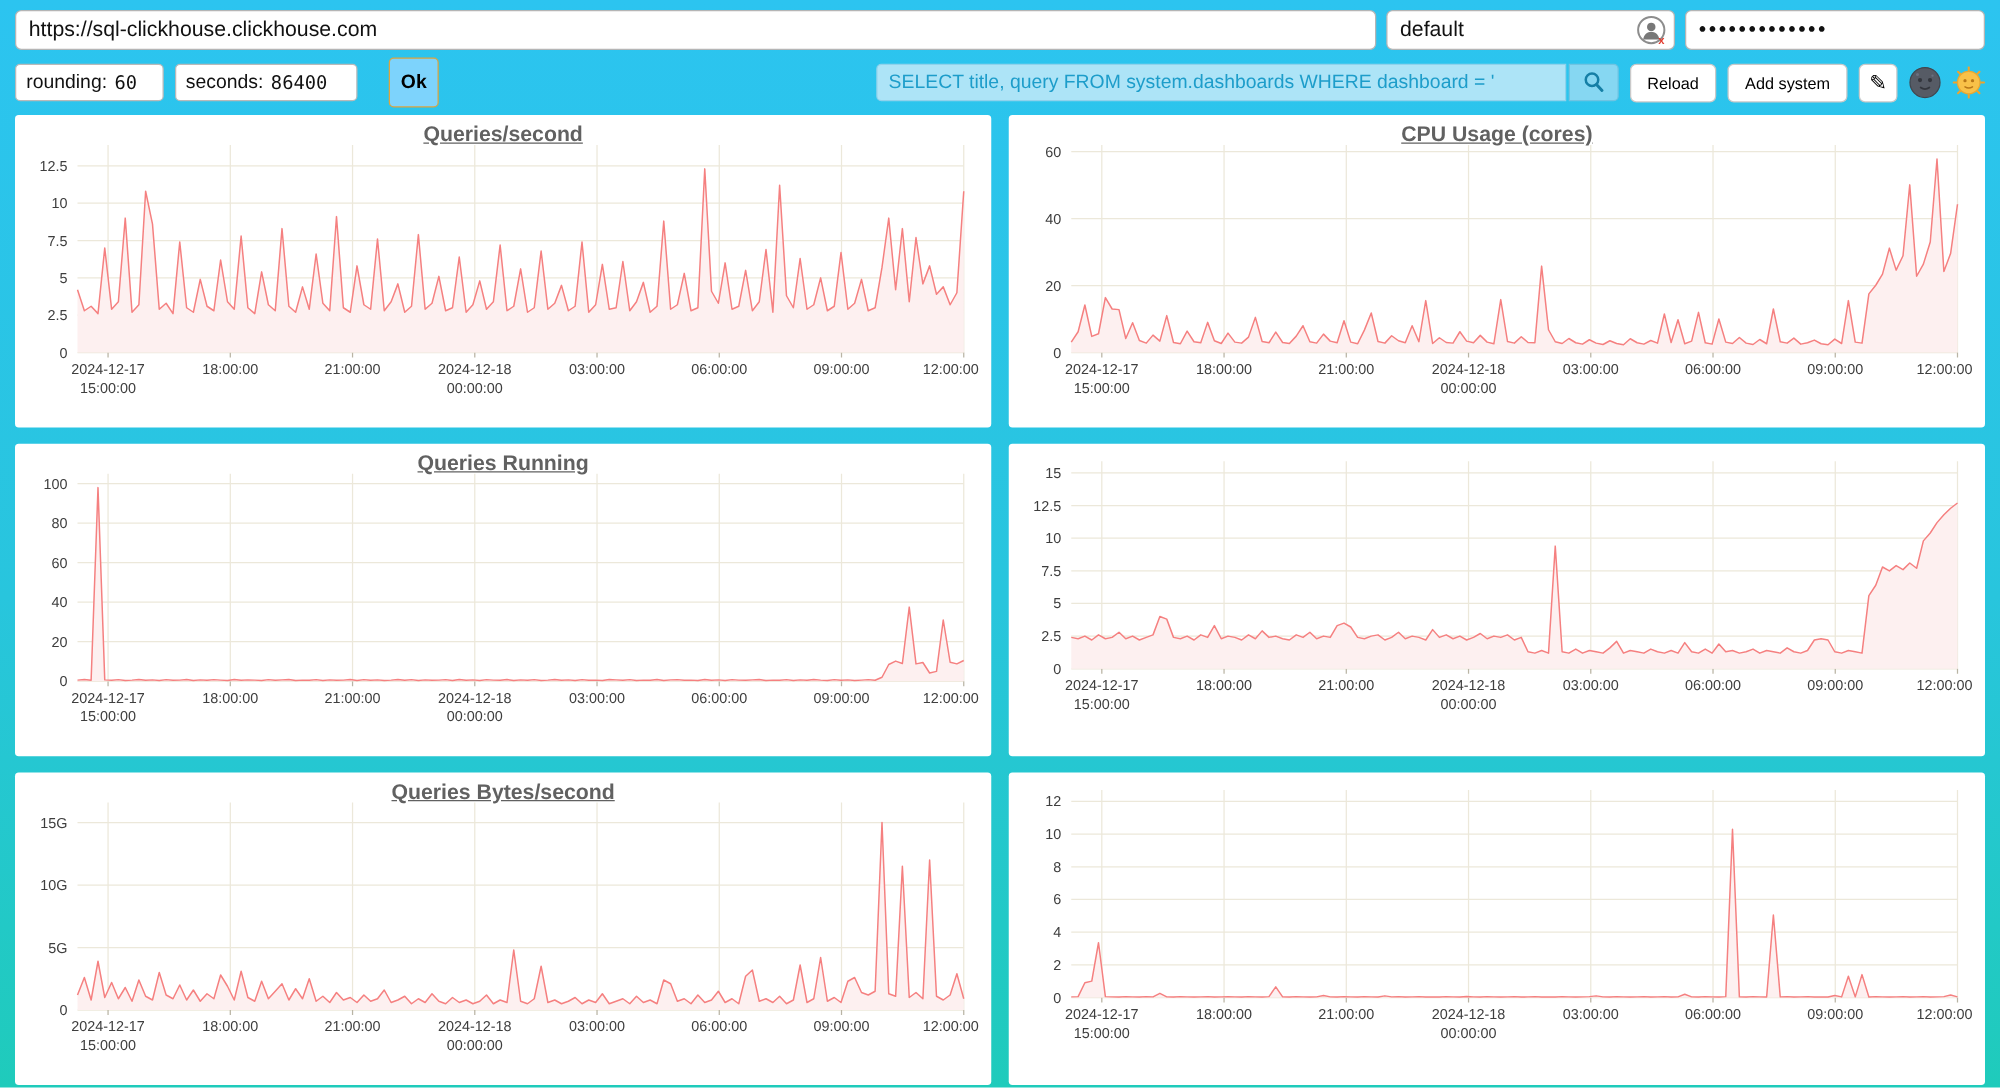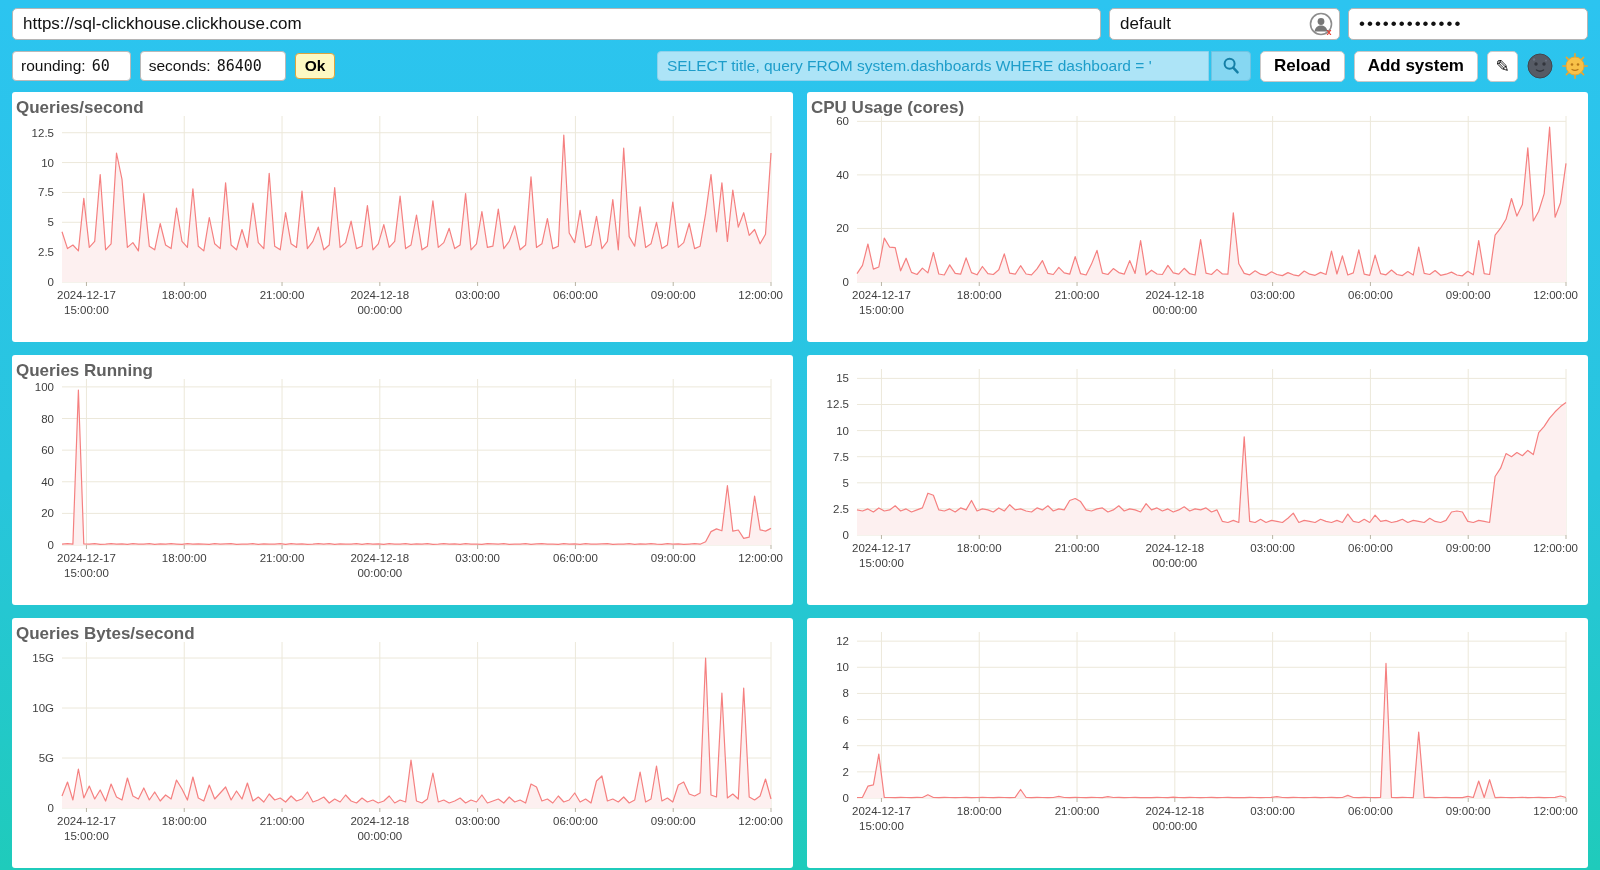--- a/index.html
+++ b/index.html
@@ -17,37 +17,37 @@
   .user-wrap input { width:100%; padding-right:40px; }
   .user-x-icon { position:absolute; right:7px; top:4px; width:24px; height:24px; }
   .pass-input { width:240px; letter-spacing:2px; font-size:18px; }
   .row2 { display:flex; align-items:center; gap:9px; height:34px; margin-bottom:9px; }
   .chip { display:flex; align-items:center; background:#fff; border:1px solid #b9b9b9; border-radius:4px;
           height:30px; padding:0 4px 0 8px; }
   .chip .lbl { font-size:15.5px; color:#111; margin-right:6px; white-space:nowrap;text-align:center; }
   .chip input { border:none; outline:none; font-family:"DejaVu Sans Mono", monospace; font-size:15px; color:#111; background:#fff; }
   .rounding-chip input { width:34px; }
   .seconds-chip input { width:64px; }
-  .ok-btn { height:26px; padding:0 9px; background:#fef9c3; border:1px solid #dca43f; border-radius:4px;
-            font-weight:bold; font-size:15.5px; color:#000; cursor:pointer; }
+  .ok-btn { height:40px; padding:0 9px; background:#7dd3fc; border:1px solid #dca43f; border-radius:4px;
+            font-weight:bold; font-size:15.5px; color:#000; cursor:pointer;margin-left:16px; }
   .spacer { flex:1 1 auto; }
   .query-group { display:flex; align-items:flex-end; gap:2px; }
   .query-input { width:552px; height:30px; background:#ade4f7; border:1px solid #8fd2ec; border-radius:4px 0 0 4px;
                  color:#1d9dca; font-size:15.5px; padding:0 9px; font-family:"Liberation Sans", sans-serif; outline:none; }
   .search-btn { width:40px; height:30px; background:#86d7f2; border:1px solid #6fc4e2; border-radius:0 4px 4px 0;
                 display:flex; align-items:center; justify-content:center; cursor:pointer; }
   .btn { height:31px; padding:0 13px; background:#fff; border:1px solid #c9c9c9; border-radius:5px;
-         font-weight:bold; font-size:17px; color:#000; cursor:pointer; }
+         font-weight:normal; font-size:13px; color:#000; cursor:pointer; }
   .icon-btn { width:31px; padding:0; font-weight:normal; font-size:17px; }
   .emoji { width:26px; height:26px; display:inline-block; cursor:pointer; }
   .charts { flex:1 1 auto; display:grid; grid-template-columns:1fr 1fr; grid-template-rows:1fr 1fr 1fr;
             gap:13px 14px; }
   .chart-card { background:#fff; border-radius:3px; padding:4px 4px 0 4px; overflow:hidden; }
-  .chart-title { text-align:left; font-weight:bold; font-size:17px; color:#616161; height:24px; line-height:24px;
-                 position:relative; z-index:2; margin-bottom:-14px; }
+  .chart-title { text-align:center; font-weight:bold; font-size:17px; color:#616161; height:24px; line-height:24px;
+                 position:relative; z-index:2; margin-bottom:-14px;text-decoration:underline; }
   .chart-card svg { display:block; }
 </style>
 </head>
 <body>
 
 <div class="app">
 
   <div class="row1">
     <input class="url-input" type="text" value="https://sql-clickhouse.clickhouse.com" style="">
     <div class="user-wrap">

